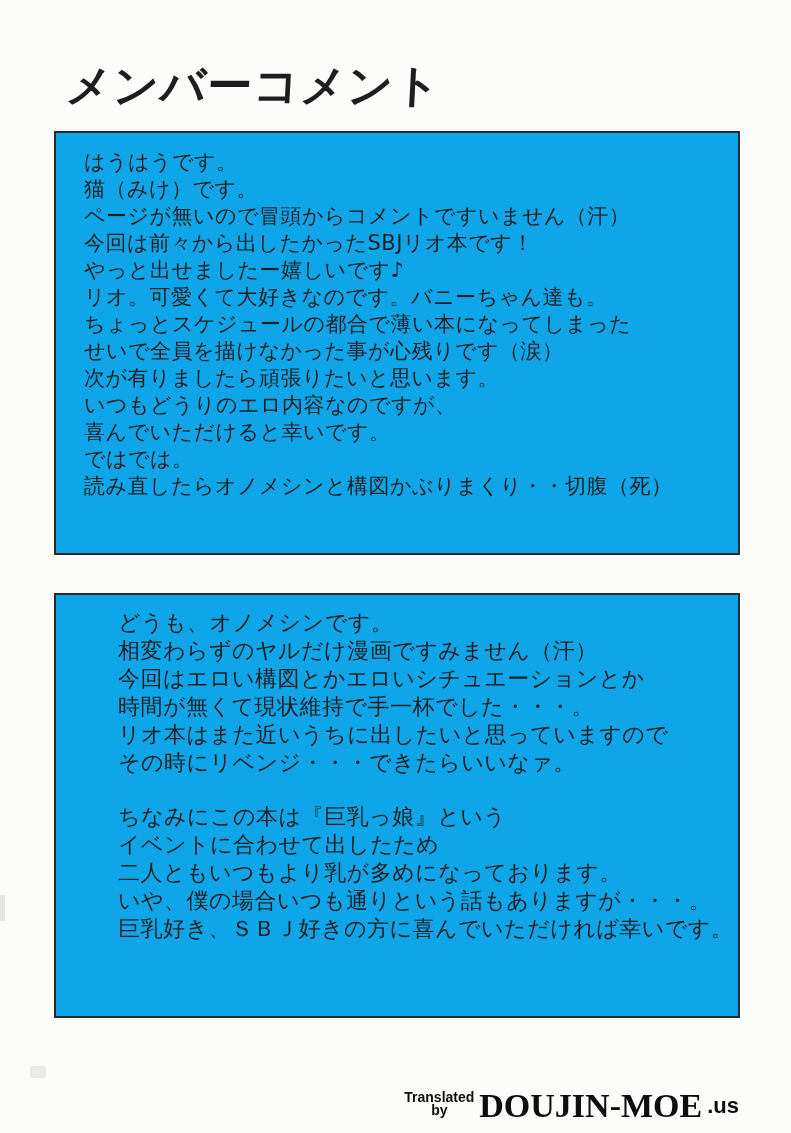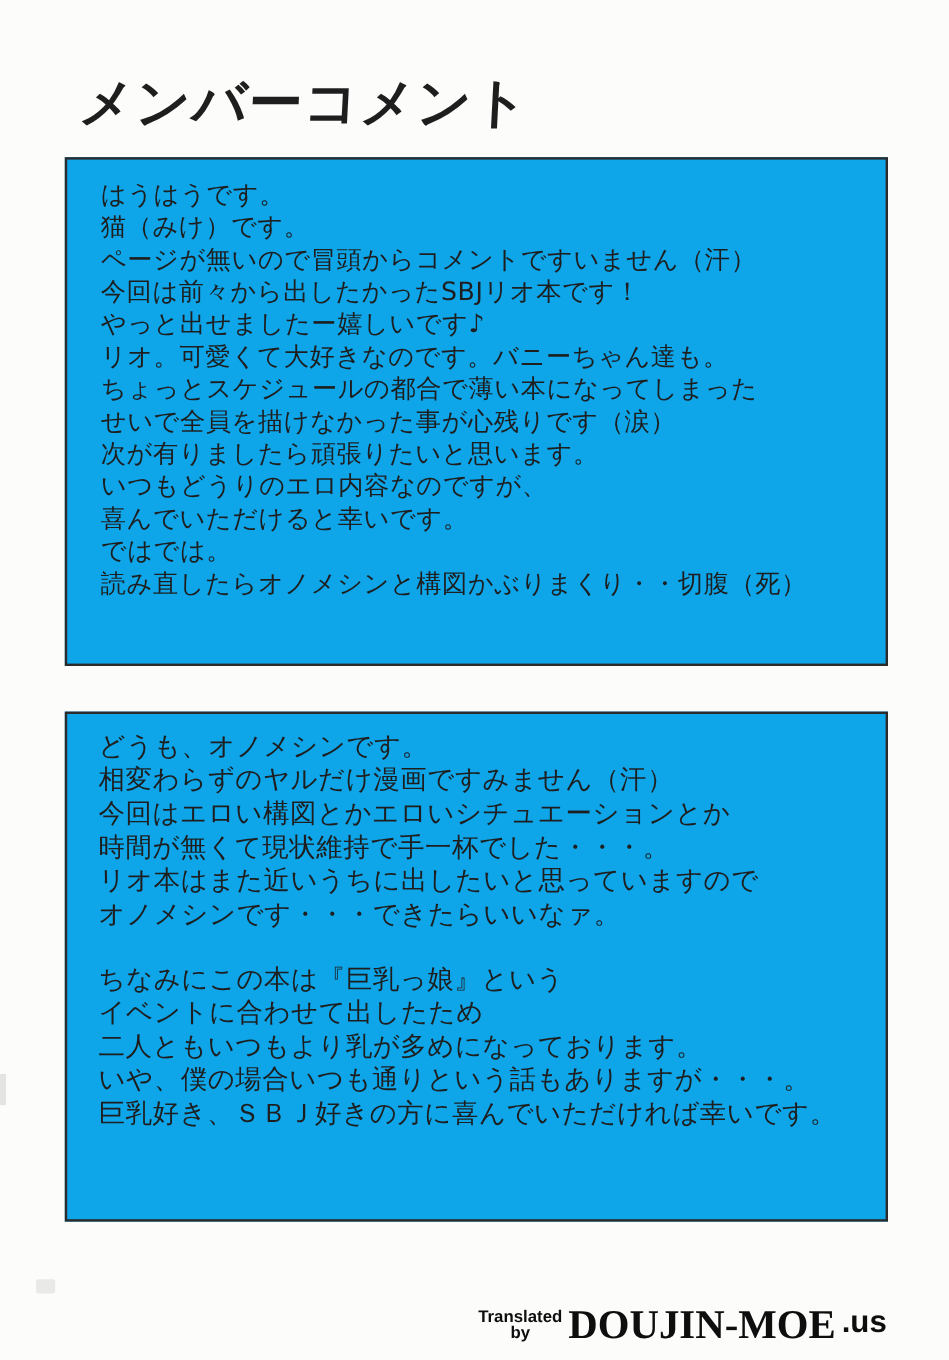--- a/index.html
+++ b/index.html
@@ -33,29 +33,29 @@
   .box1 { top: 131px; height: 424px; padding: 16px 14px 0 28px; }
   .box2 { top: 593px; height: 425px; padding: 14px 14px 0 26px; }
   .hand-line {
     margin: 0;
     font-size: 21px;
     line-height: 27px;
     letter-spacing: 0.5px;
     white-space: nowrap;
   }
   .hand-line:empty::after { content: "\00a0"; }
-  .box2 .hand-line { font-size: 22px; line-height: 28px; }
+  .box2 .hand-line { font-size: 22px; line-height: 28px; margin-left: 36px; }
   .postscript { }
   .para2 { margin-top: 26px; }
   .watermark {
     position: absolute;
     right: 52px;
     bottom: 13px;
     display: flex;
-    align-items: flex-start;
+    align-items: center;
     gap: 5px;
     color: #0e0e0e;
   }
   .wm-prefix {
     font-family: "Liberation Sans", sans-serif;
     font-weight: bold;
     font-size: 14px;
     line-height: 13px;
     text-align: center;
     padding-bottom: 3px;
@@ -64,21 +64,21 @@
     font-family: Liberation Serif, serif;
     font-weight: bold;
     font-size: 34px;
     line-height: 27px;
     letter-spacing: 0px;
     white-space: nowrap;
   }
   .wm-suffix {
     font-family: "Liberation Sans", sans-serif;
     font-weight: bold;
-    font-size: 26px;
+    font-size: 22px;
     line-height: 20px;
   }
   .smudge { position: absolute; background: #cfcfcf; opacity: 0.55; }
   .smudge-a { left: 0px; top: 895px; width: 5px; height: 26px; }
   .smudge-b { left: 30px; top: 1066px; width: 16px; height: 12px; border-radius: 2px; background: #d9d9d9; }
 </style>
 </head>
 <body>
 
 <div class="page">
@@ -100,21 +100,21 @@
     <p class="hand-line">ではでは。</p>
     <p class="hand-line postscript">読み直したらオノメシンと構図かぶりまくり・・切腹（死）</p>
   </div>
 
   <div class="comment-box box2">
     <p class="hand-line">どうも、オノメシンです。</p>
     <p class="hand-line">相変わらずのヤルだけ漫画ですみません（汗）</p>
     <p class="hand-line">今回はエロい構図とかエロいシチュエーションとか</p>
     <p class="hand-line">時間が無くて現状維持で手一杯でした・・・。</p>
     <p class="hand-line">リオ本はまた近いうちに出したいと思っていますので</p>
-    <p class="hand-line">オノメシンです・・・できたらいいなァ。</p>
+    <p class="hand-line">その時にリベンジ・・・できたらいいなァ。</p>
     <p class="hand-line para2">ちなみにこの本は『巨乳っ娘』という</p>
     <p class="hand-line">イベントに合わせて出したため</p>
     <p class="hand-line">二人ともいつもより乳が多めになっております。</p>
     <p class="hand-line">いや、僕の場合いつも通りという話もありますが・・・。</p>
     <p class="hand-line">巨乳好き、ＳＢＪ好きの方に喜んでいただければ幸いです。</p>
   </div>
 
   <div class="smudge smudge-a"></div>
   <div class="smudge smudge-b"></div>
 

